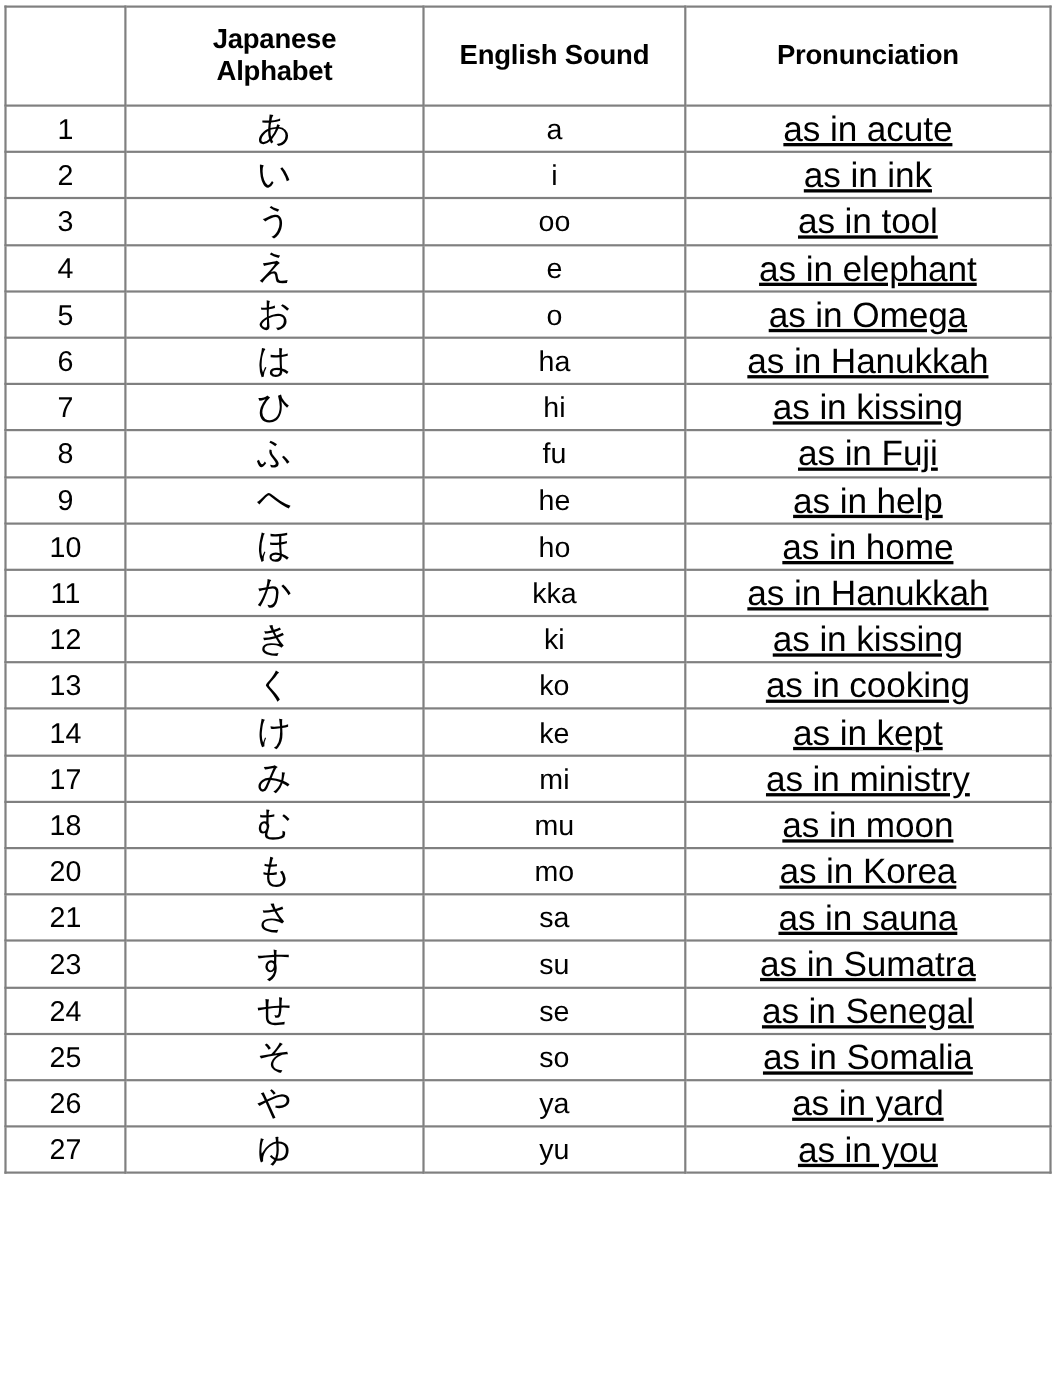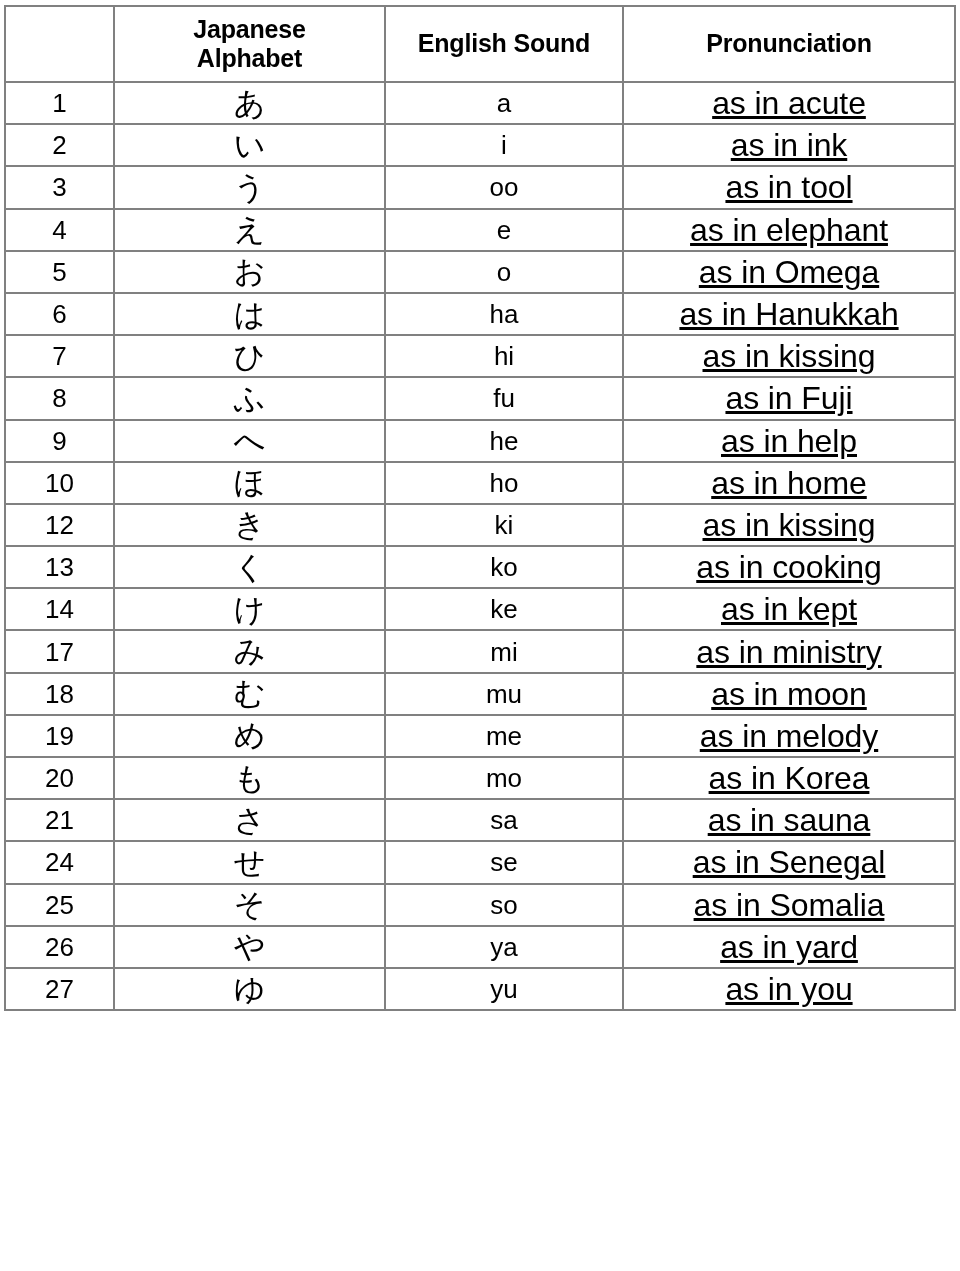--- a/index.html
+++ b/index.html
@@ -41,21 +41,21 @@
   table.alphabet-table th,
   table.alphabet-table td {
     border: 2px solid #808080;
     text-align: center;
     vertical-align: middle;
     padding: 0;
     background: #ffffff;
   }
 
   
-  thead tr.header-row { height: 76px; }
+  thead tr.header-row { height: 90px; }
 
   thead th {
     font-weight: bold;
     font-size: 25px;
     line-height: 1.18;
     letter-spacing: -0.2px;
     padding: 2px 4px;
   }
   thead th.corner-cell { font-size: 0; }
 
@@ -160,20 +160,26 @@
           <td class="cell-sound">he</td>
           <td class="cell-pron">as in help</td>
         </tr>
         <tr class="data-row">
           <td class="cell-index">10</td>
           <td class="cell-kana">ほ</td>
           <td class="cell-sound">ho</td>
           <td class="cell-pron">as in home</td>
         </tr>
         <tr class="data-row">
+          <td class="cell-index">11</td>
+          <td class="cell-kana">か</td>
+          <td class="cell-sound">kka</td>
+          <td class="cell-pron">as in Hanukkah</td>
+        </tr>
+        <tr class="data-row">
           <td class="cell-index">12</td>
           <td class="cell-kana">き</td>
           <td class="cell-sound">ki</td>
           <td class="cell-pron">as in kissing</td>
         </tr>
         <tr class="data-row">
           <td class="cell-index">13</td>
           <td class="cell-kana">く</td>
           <td class="cell-sound">ko</td>
           <td class="cell-pron">as in cooking</td>
@@ -190,38 +196,38 @@
           <td class="cell-sound">mi</td>
           <td class="cell-pron">as in ministry</td>
         </tr>
         <tr class="data-row">
           <td class="cell-index">18</td>
           <td class="cell-kana">む</td>
           <td class="cell-sound">mu</td>
           <td class="cell-pron">as in moon</td>
         </tr>
         <tr class="data-row">
-          <td class="cell-index">19</td>
-          <td class="cell-kana">め</td>
-          <td class="cell-sound">me</td>
-          <td class="cell-pron">as in melody</td>
-        </tr>
-        <tr class="data-row">
           <td class="cell-index">20</td>
           <td class="cell-kana">も</td>
           <td class="cell-sound">mo</td>
           <td class="cell-pron">as in Korea</td>
         </tr>
         <tr class="data-row">
           <td class="cell-index">21</td>
           <td class="cell-kana">さ</td>
           <td class="cell-sound">sa</td>
           <td class="cell-pron">as in sauna</td>
         </tr>
         <tr class="data-row">
+          <td class="cell-index">23</td>
+          <td class="cell-kana">す</td>
+          <td class="cell-sound">su</td>
+          <td class="cell-pron">as in Sumatra</td>
+        </tr>
+        <tr class="data-row">
           <td class="cell-index">24</td>
           <td class="cell-kana">せ</td>
           <td class="cell-sound">se</td>
           <td class="cell-pron">as in Senegal</td>
         </tr>
         <tr class="data-row">
           <td class="cell-index">25</td>
           <td class="cell-kana">そ</td>
           <td class="cell-sound">so</td>
           <td class="cell-pron">as in Somalia</td>

